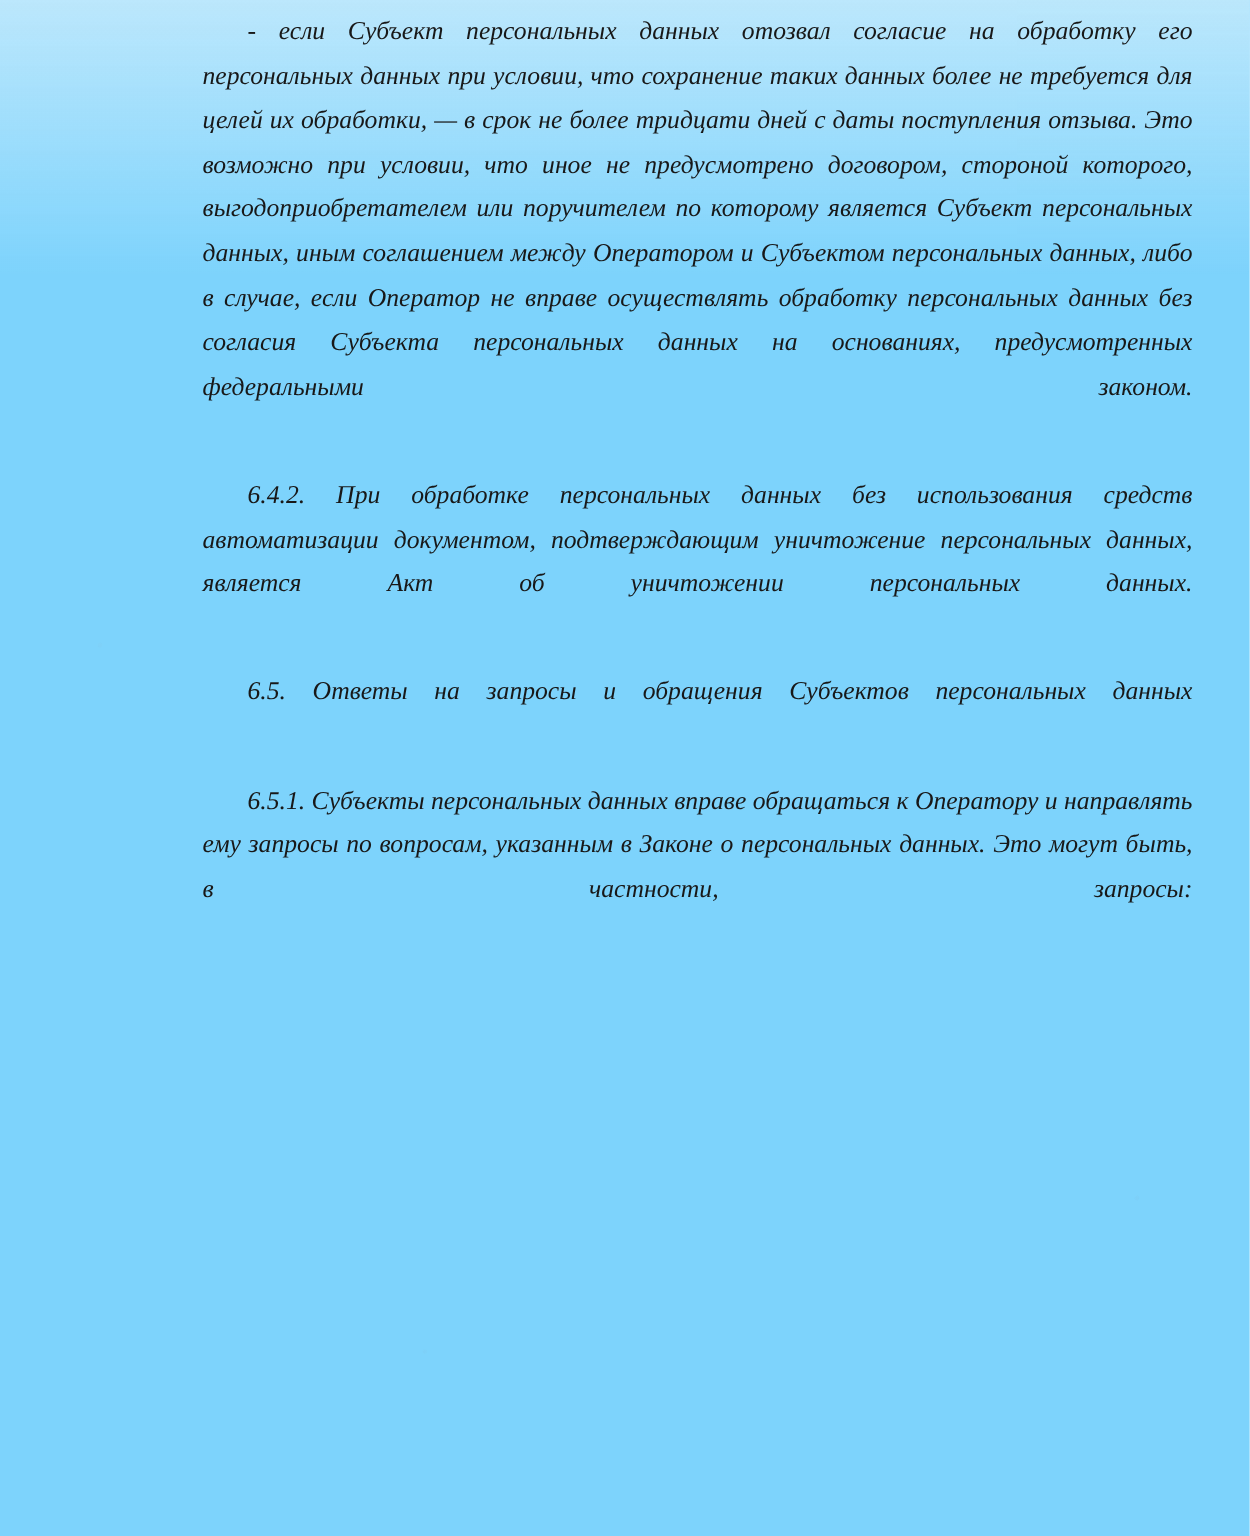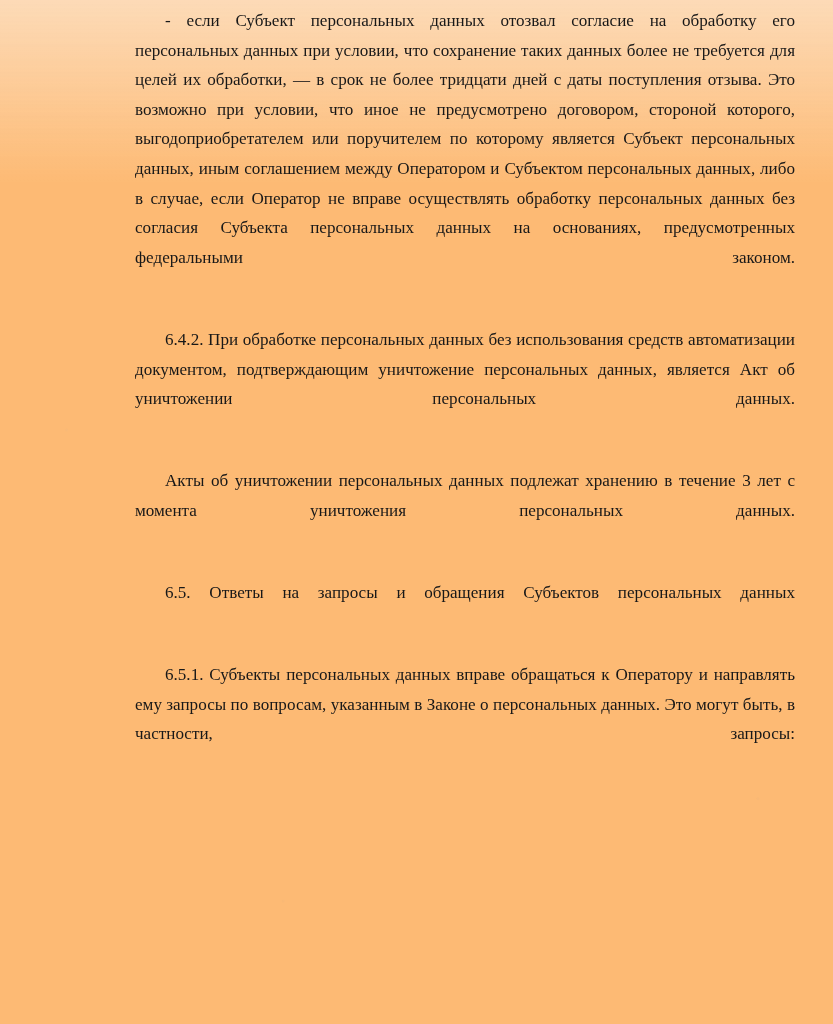--- a/index.html
+++ b/index.html
@@ -13,22 +13,23 @@
     height: 1024px;
     background: #ffffff;
     font-family: "Liberation Serif", "DejaVu Serif", serif;
     overflow: hidden;
   }
 
   .page {
     position: relative;
     width: 833px;
     height: 1024px;
-    background: #fdba74;
+    background: #7dd3fc;
     box-sizing: border-box;
+    font-style: italic;
   }
 
   
   .paper-grain {
     position: absolute;
     inset: 0;
     pointer-events: none;
     background:
       radial-gradient(circle at 8% 42%, rgba(160,160,170,0.05) 0 1px, transparent 2px),
       radial-gradient(circle at 62% 14%, rgba(150,150,160,0.04) 0 1px, transparent 2px),
@@ -53,21 +54,21 @@
     font-size: 17.1px;
     line-height: 29.6px;
     text-align: justify;
     text-justify: inter-word;
     text-indent: 30px;
     -webkit-font-smoothing: antialiased;
   }
 
   
   p.para + p.para {
-    margin-top: 23px;
+    margin-top: 13px;
   }
 
   
   p.para::after {
     content: "";
     display: inline-block;
     width: 100%;
   }
 </style>
 </head>
@@ -78,20 +79,19 @@
   <div class="paper-grain"></div>
 
   <div class="text-column">
 
     <p class="para">- если Субъект персональных данных отозвал согласие на обработку его персональных данных при условии, что сохранение таких данных более не требуется для целей их обработки, — в срок не более тридцати дней с даты поступления отзыва. Это возможно при условии, что иное не предусмотрено договором, стороной которого, выгодоприобретателем или поручителем по которому является Субъект персональных данных, иным соглашением между Оператором и Субъектом персональных данных, либо в случае, если Оператор не вправе осуществлять обработку персональных данных без согласия Субъекта персональных данных на основаниях, предусмотренных федеральными законом.</p>
 
     <p class="para">6.4.2. При обработке персональных данных без использования средств автоматизации документом, подтверждающим уничтожение персональных данных, является Акт об уничтожении персональных данных.</p>
 
 
 
-    <p class="para">Акты об уничтожении персональных данных подлежат хранению в течение 3 лет с момента уничтожения персональных данных.</p>
 
     <p class="para">6.5. Ответы на запросы и обращения Субъектов персональных данных</p>
 
     <p class="para">6.5.1. Субъекты персональных данных вправе обращаться к Оператору и направлять ему запросы по вопросам, указанным в Законе о персональных данных. Это могут быть, в частности, запросы:</p>
 
   </div>
 </div>
 
 </body></html>

